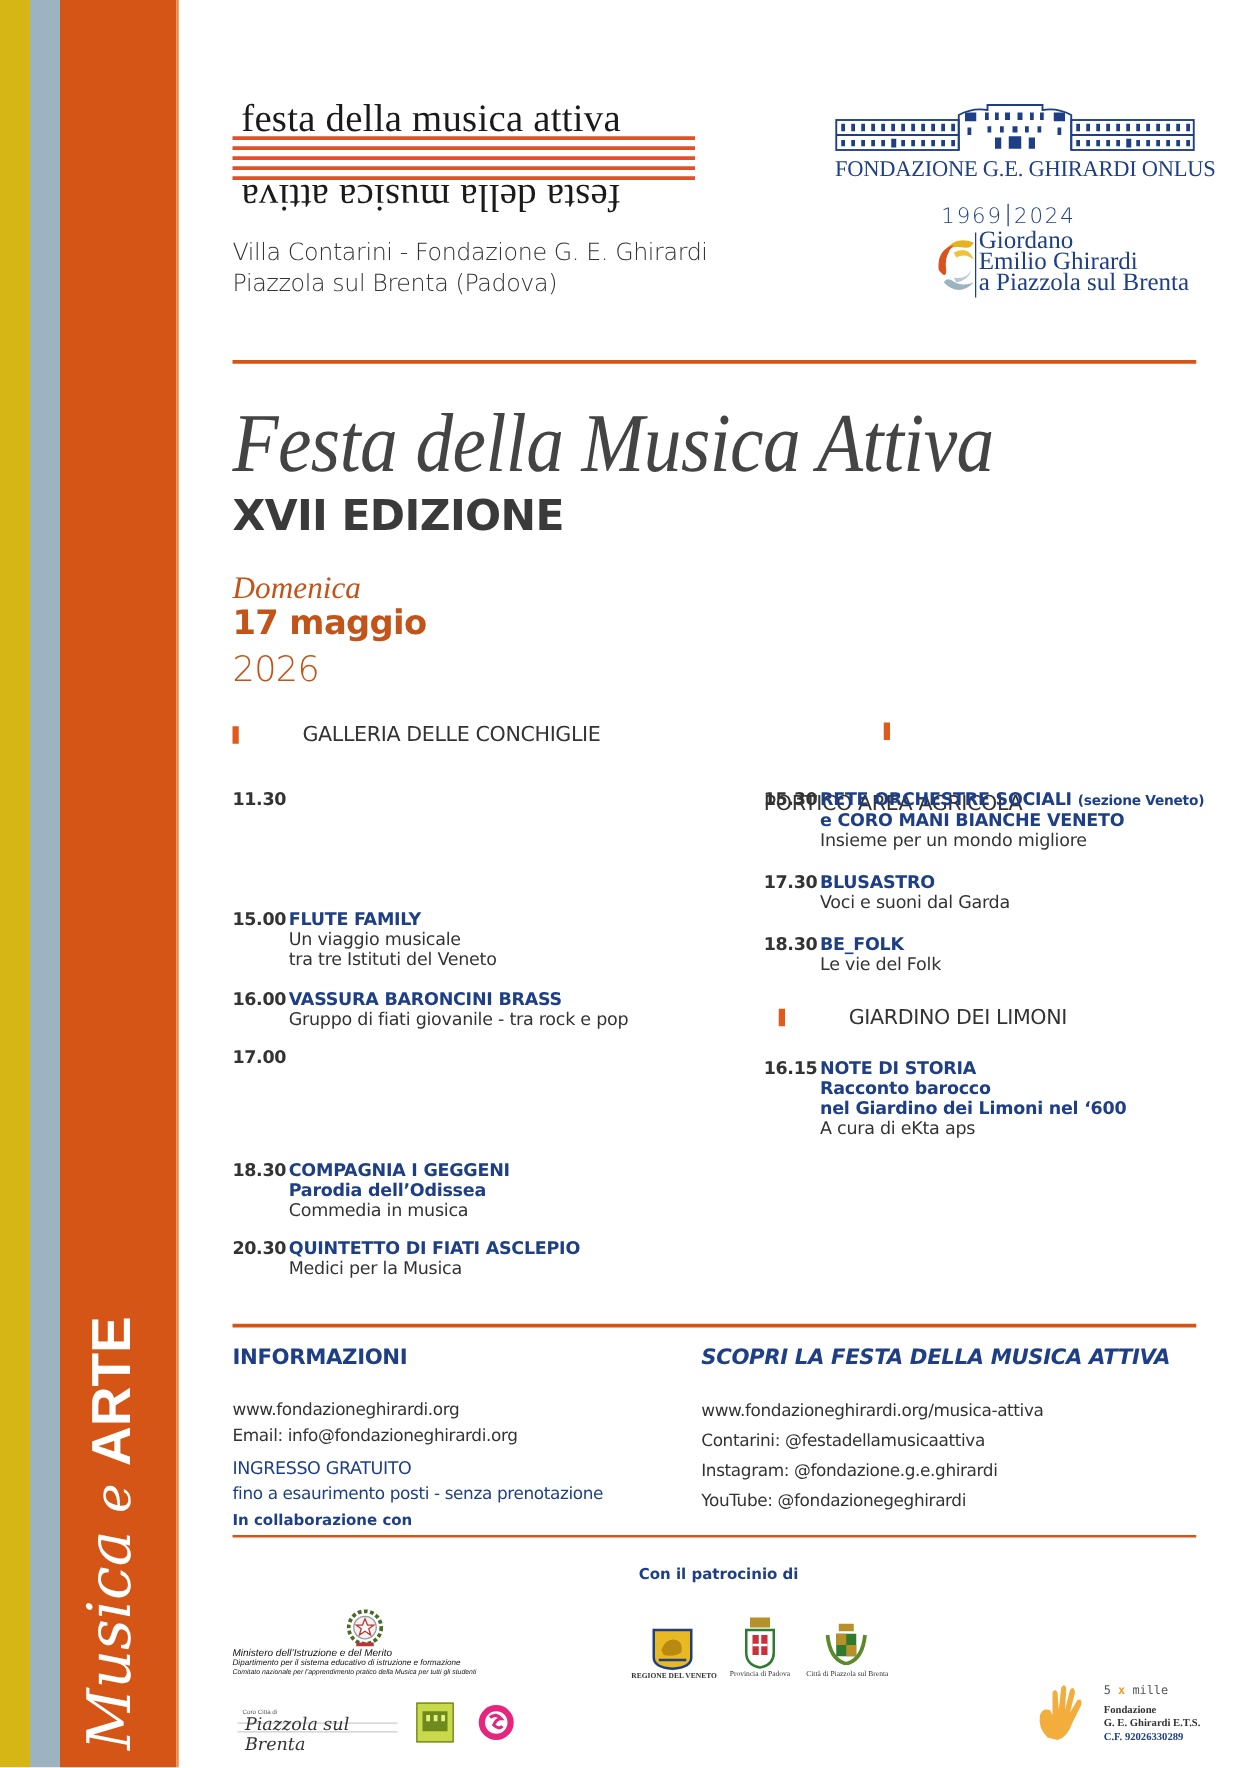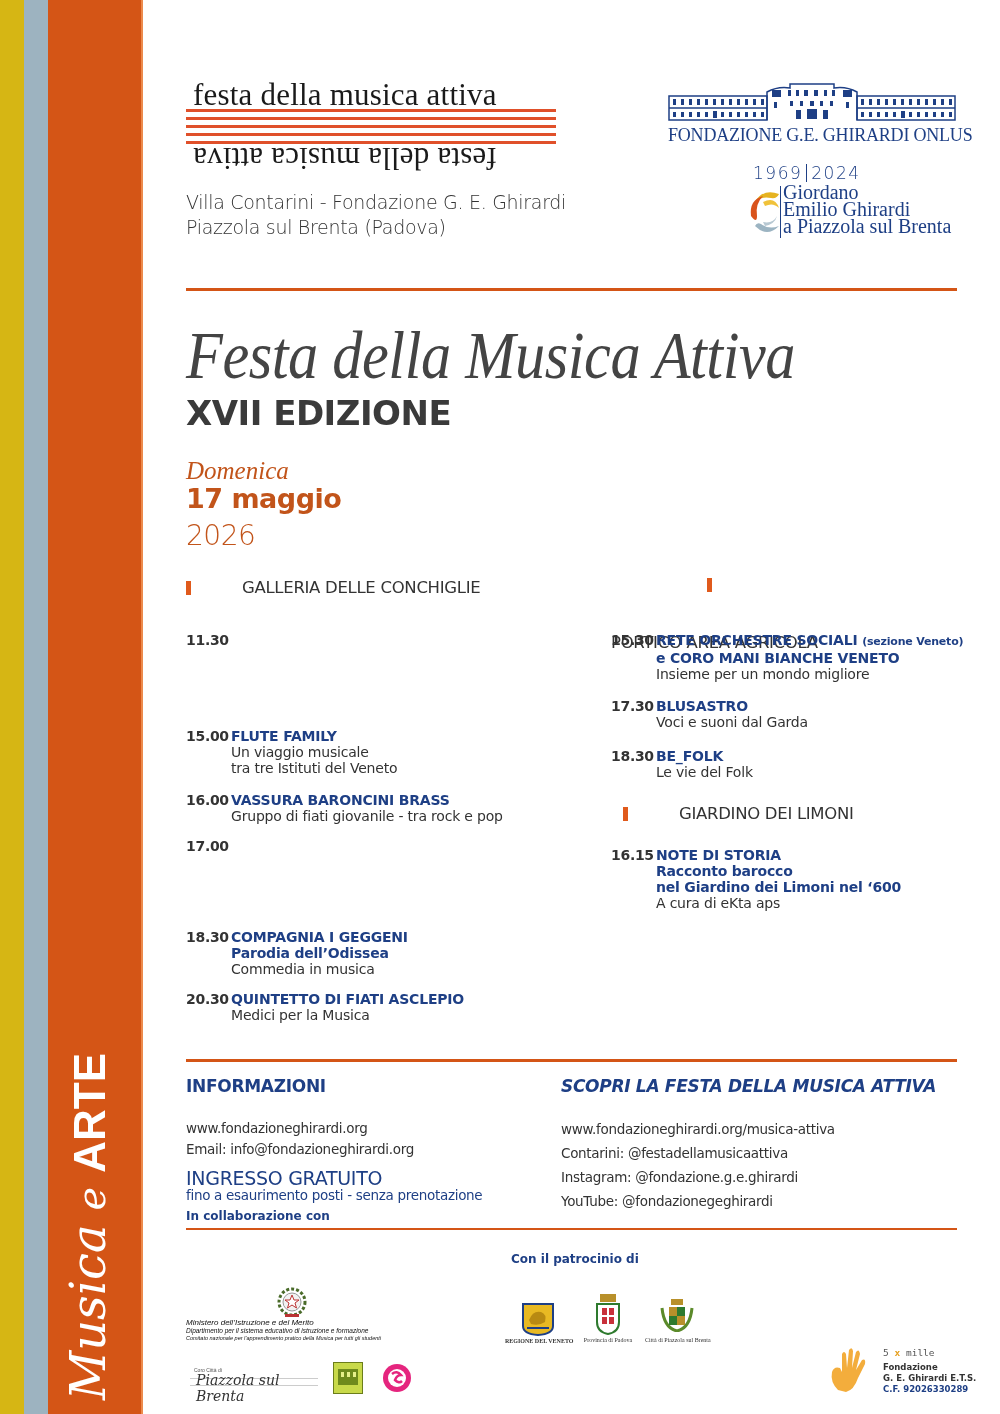--- a/index.html
+++ b/index.html
@@ -292,21 +292,21 @@
     <div class="subtitle">nel Giardino dei Limoni nel ‘600</div>
     <div>A cura di eKta aps</div>
   </div>
 </div>
 
 <div class="abs rule" style="top:1059px"></div>
 
 <div class="abs info-head" style="left:186px; top:1076px;">INFORMAZIONI</div>
 <div class="abs info-line" style="left:186px; top:1120px;">www.fondazioneghirardi.org</div>
 <div class="abs info-line" style="left:186px; top:1141px;">Email: info@fondazioneghirardi.org</div>
-<div class="abs info-line info-blue" style="left:186px; top:1167px; font-size:19px;">INGRESSO GRATUITO</div>
+<div class="abs info-line info-blue" style="left:186px; top:1167px; font-size:14px;">INGRESSO GRATUITO</div>
 <div class="abs info-line info-blue" style="left:186px; top:1187px;">fino a esaurimento posti - senza prenotazione</div>
 
 <div class="abs info-head" style="left:561px; top:1076px;font-style:italic;">SCOPRI LA FESTA DELLA MUSICA ATTIVA</div>
 <div class="abs info-line" style="left:561px; top:1121px;">www.fondazioneghirardi.org/musica-attiva</div>
 <div class="abs info-line" style="left:561px; top:1145px;">Contarini: @festadellamusicaattiva</div>
 <div class="abs info-line" style="left:561px; top:1169px;">Instagram: @fondazione.g.e.ghirardi</div>
 <div class="abs info-line" style="left:561px; top:1193px;">YouTube: @fondazionegeghirardi</div>
 
 <div class="abs rule" style="top:1228px; height:2px;"></div>
 
@@ -382,17 +382,17 @@
     <g fill="#f3ad3c">
       <path d="M12 44 Q4 36 6 26 Q8 20 14 22 L16 26 L16 8 Q18 4 20 8 L21 22 L23 4 Q26 0 27 5 L26 22 L30 6 Q33 2 34 8 L30 24 L36 14 Q40 12 39 18 L32 32 Q28 44 20 46Z"></path>
     </g>
   </svg>
 </div>
 <div class="abs" style="left:883px; top:1347px; font-family:'DejaVu Sans Mono',monospace; font-size:9.5px; color:#555;">
   <span>5</span>
   <span style="color:#e6a020;font-weight:bold;">x</span>
   <span>mille</span>
 </div>
-<div class="abs mille-text" style="left:883px; top:1362px;">
+<div class="abs mille-text" style="left:883px; top:1362px;font-family:Liberation Serif, serif;">
   <div>Fondazione</div>
   <div>G. E. Ghirardi E.T.S.</div>
   <div style="color:#1e3f85;">C.F. 92026330289</div>
 </div>
 
 </body></html>

